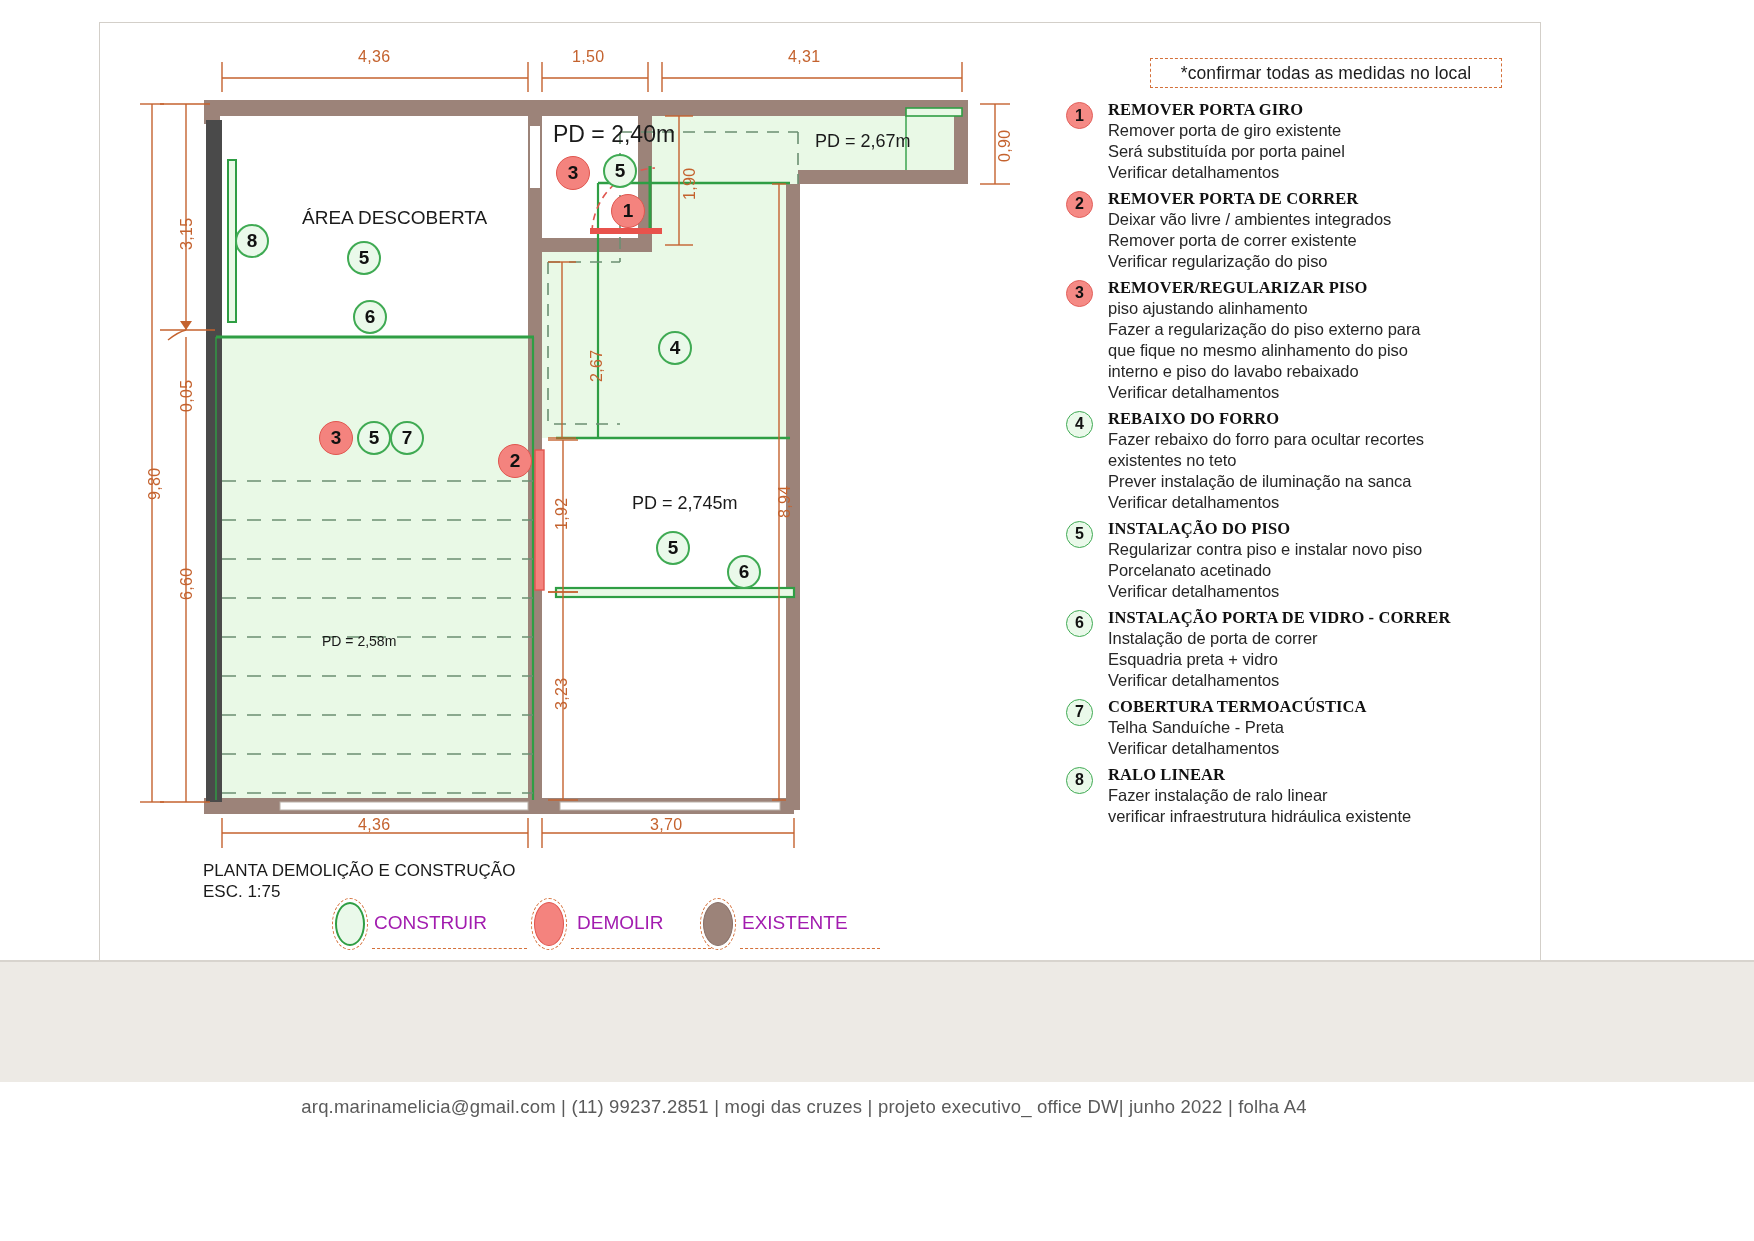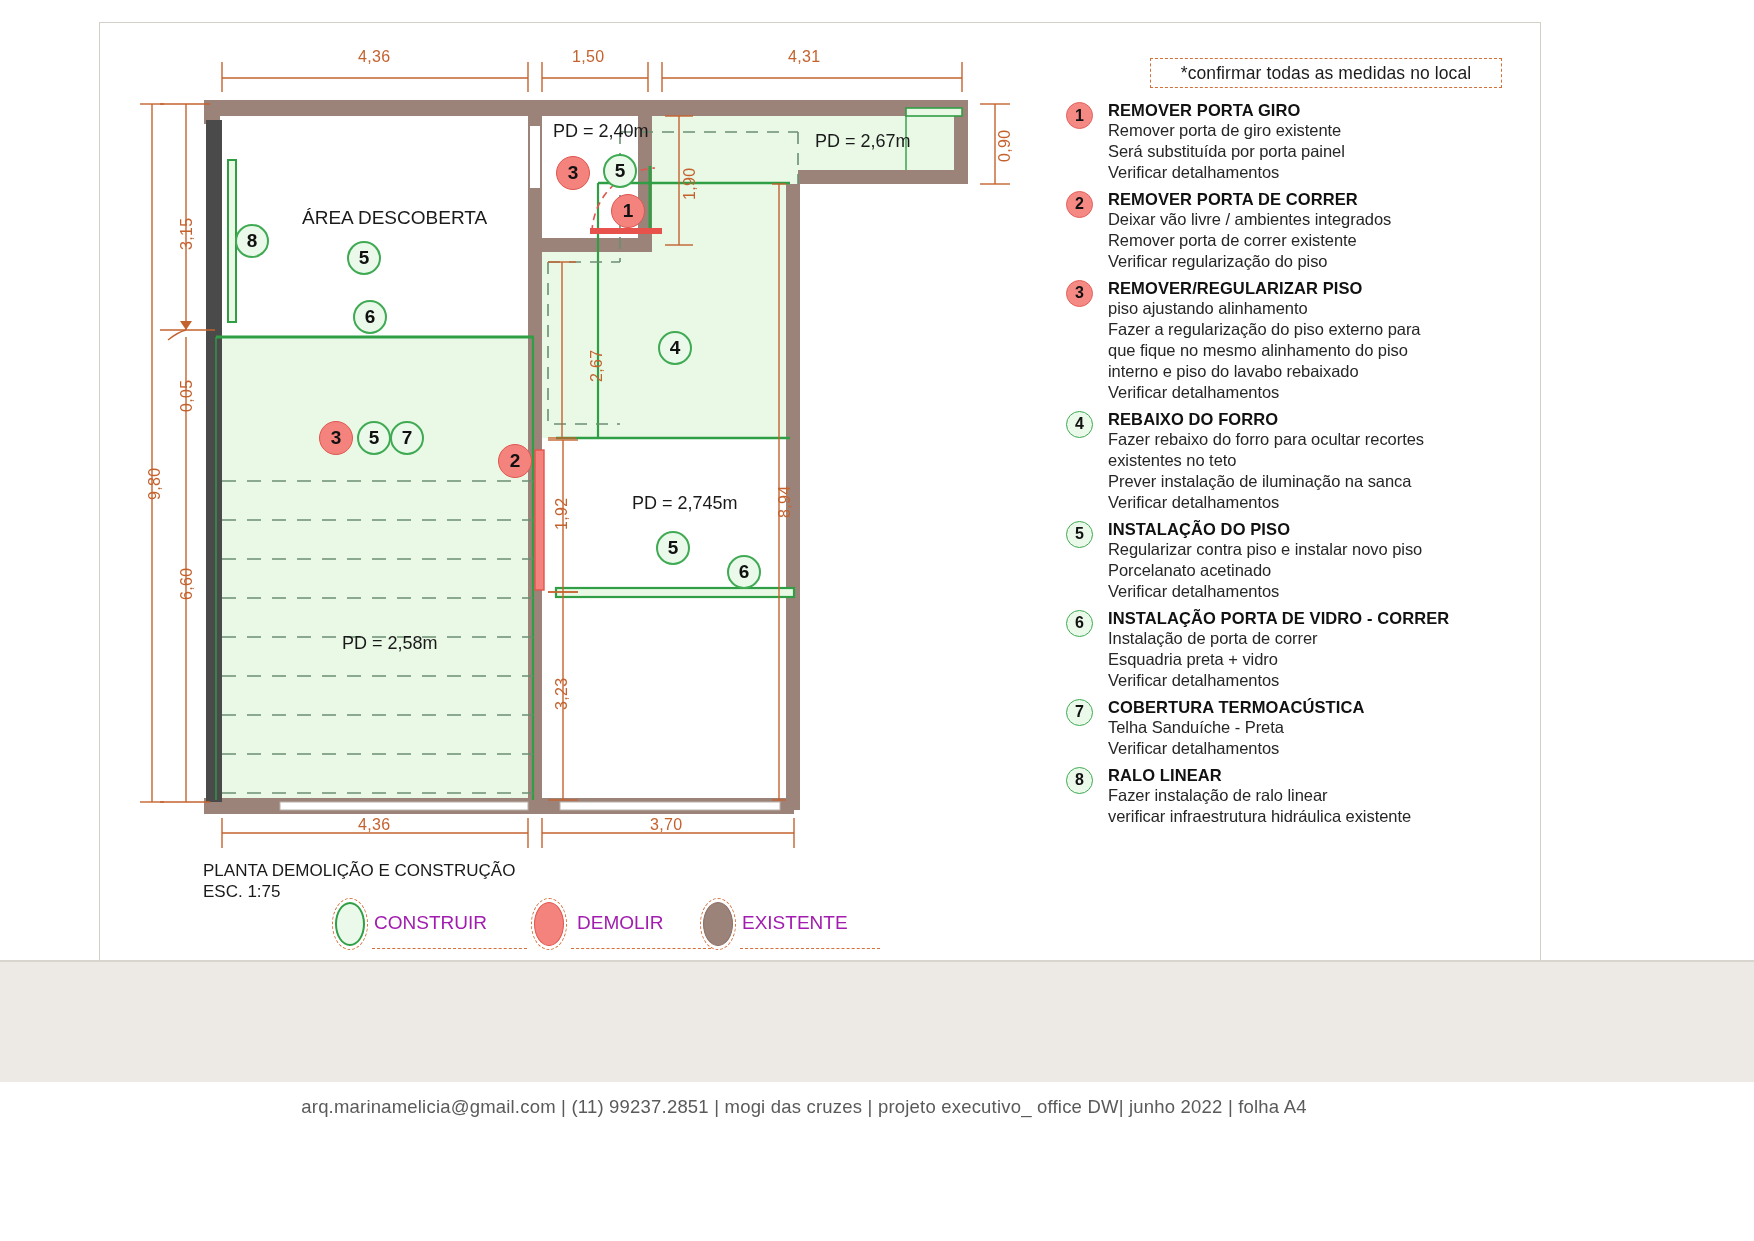--- a/index.html
+++ b/index.html
@@ -44,21 +44,21 @@
   .note-bullet {
     position: absolute; left: 6px; top: 2px;
     width: 27px; height: 27px; border-radius: 50%;
     display: flex; align-items: center; justify-content: center;
     font-size: 16px; font-weight: bold; color: #111;
   }
   .note-bullet.demolir { background: #f58a85; border: 1.4px solid #e2605b; }
   .note-bullet.construir { background: #eaf9ea; border: 1.8px solid #3faa53; }
   .note-title {
     font-size: 16.5px; font-weight: bold; color: #111;
-    letter-spacing: .1px; line-height: 1.22;
+    letter-spacing: .1px; line-height: 1.22; font-family: Liberation Serif, serif;
   }
   .note-line {
     font-size: 16.5px; color: #262626; line-height: 1.27; letter-spacing: -.05px;
   }
 
   
   #plan { position: absolute; left: 0; top: 0; width: 1060px; height: 960px; }
 
   .dimtext {
     position: absolute; color: #c4622e; font-size: 16px;
@@ -292,24 +292,24 @@
     <div class="dimtext vert" style="left:178px;top:250px;">3,15</div>
     <div class="dimtext vert" style="left:178px;top:412px;">0,05</div>
     <div class="dimtext vert" style="left:146px;top:500px;">9,80</div>
     <div class="dimtext vert" style="left:178px;top:600px;">6,60</div>
 
     <div class="dimtext" style="left:358px;top:816px;">4,36</div>
     <div class="dimtext" style="left:650px;top:816px;">3,70</div>
 
     
     <div class="plantxt" style="left:302px;top:207px;font-size:19px;">ÁREA DESCOBERTA</div>
-    <div class="plantxt" style="left:553px;top:121px;font-size:18px;">PD = 2,40m</div>
+    <div class="plantxt" style="left:553px;top:121px;font-size:23px;">PD = 2,40m</div>
     <div class="plantxt" style="left:815px;top:131px;font-size:18px;">PD = 2,67m</div>
     <div class="plantxt" style="left:632px;top:493px;font-size:18px;">PD = 2,745m</div>
-    <div class="plantxt" style="left:322px;top:633px;font-size:18px;margin-left:20px;">PD = 2,58m</div>
+    <div class="plantxt" style="left:322px;top:633px;font-size:14px;">PD = 2,58m</div>
 
     
     <div class="mk c" style="left:235px;top:224px;">8</div>
     <div class="mk c" style="left:347px;top:241px;">5</div>
     <div class="mk c" style="left:353px;top:300px;">6</div>
     <div class="mk d" style="left:556px;top:156px;">3</div>
     <div class="mk c" style="left:603px;top:154px;">5</div>
     <div class="mk d" style="left:611px;top:194px;">1</div>
     <div class="mk c" style="left:658px;top:331px;">4</div>
     <div class="mk d" style="left:319px;top:421px;">3</div>

